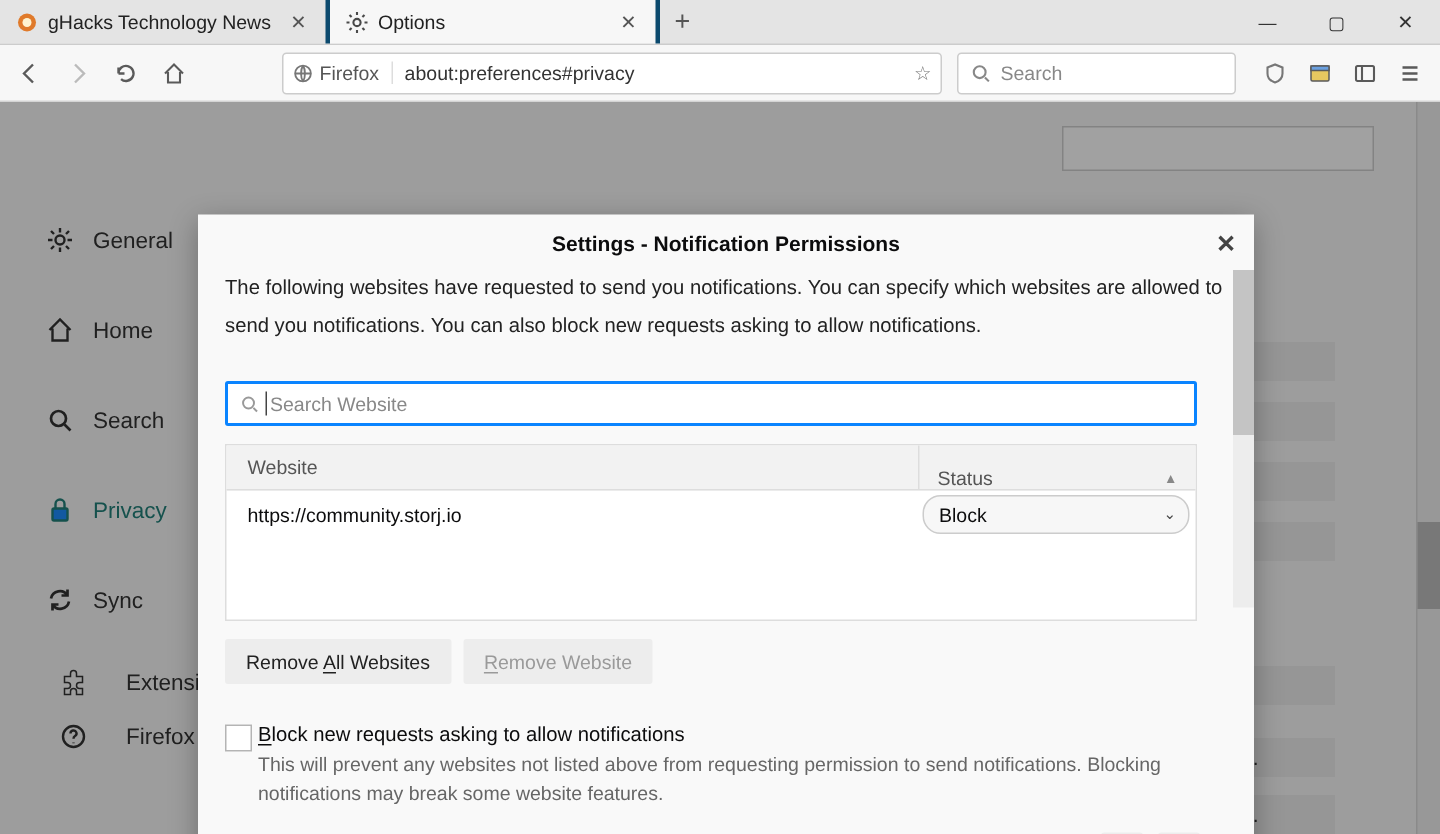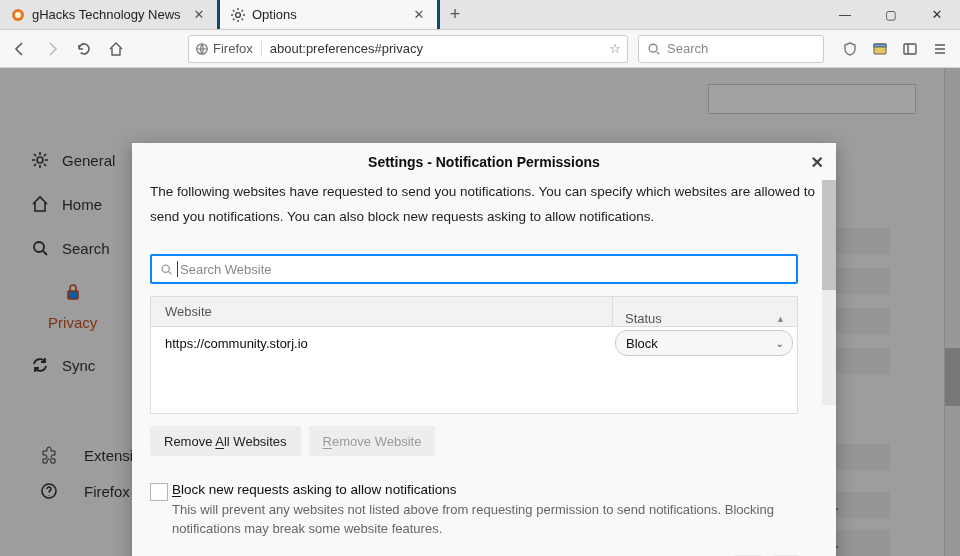--- a/index.html
+++ b/index.html
@@ -109,25 +109,25 @@
     overflow: hidden;
   }
   .dimmer {
     position: absolute; inset: 0;
     background: rgba(30,30,30,.42);
   }
   .sidebar {
     position: absolute;
     left: 30px; top: 82px;
     display: flex; flex-direction: column;
-    gap: 24px;
+    gap: 40px;
     color: #222;
   }
   .srow { display: flex; align-items: center; gap: 12px; font-size: 15px; }
-  .srow.sel { color: #c2410c; flex-direction: column; }
+  .srow.sel { color: #0f766e; }
   .srow svg { stroke: currentColor; fill: none; }
   .side2 {
     position: absolute;
     left: 40px; top: 378px;
     display: flex; flex-direction: column; gap: 18px;
     color: #222; font-size: 14px;
   }
   .side2 .srow { gap: 26px; }
 
   .bg-settings-btn {

